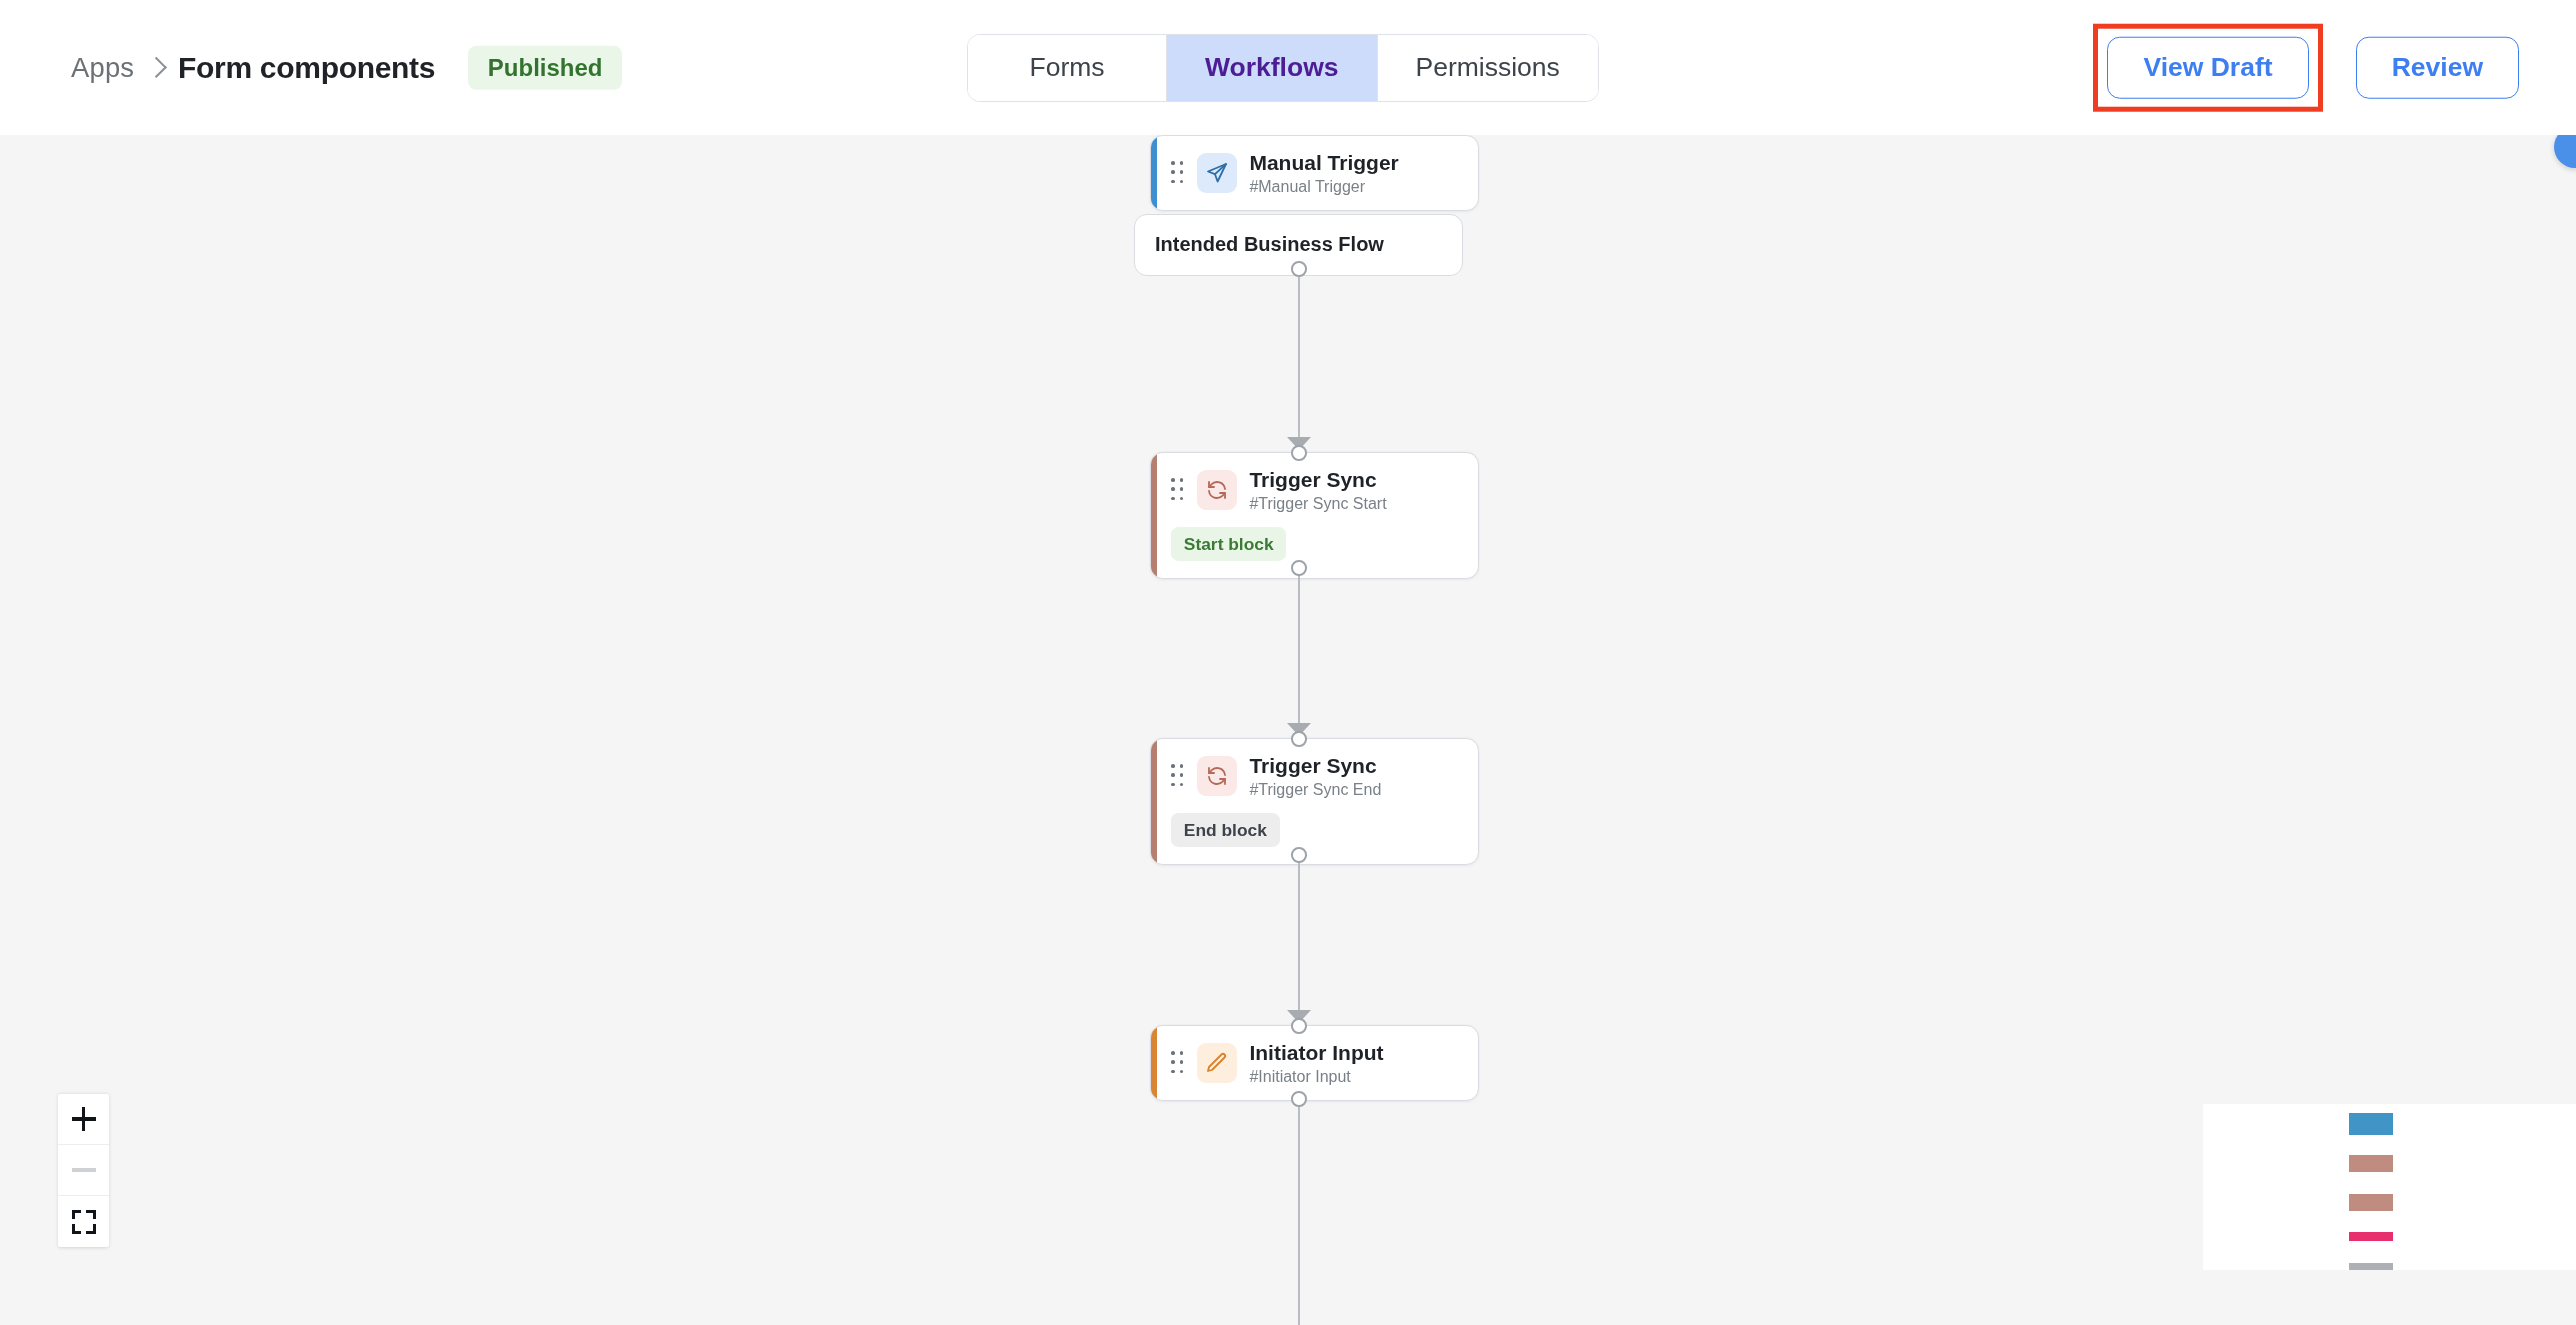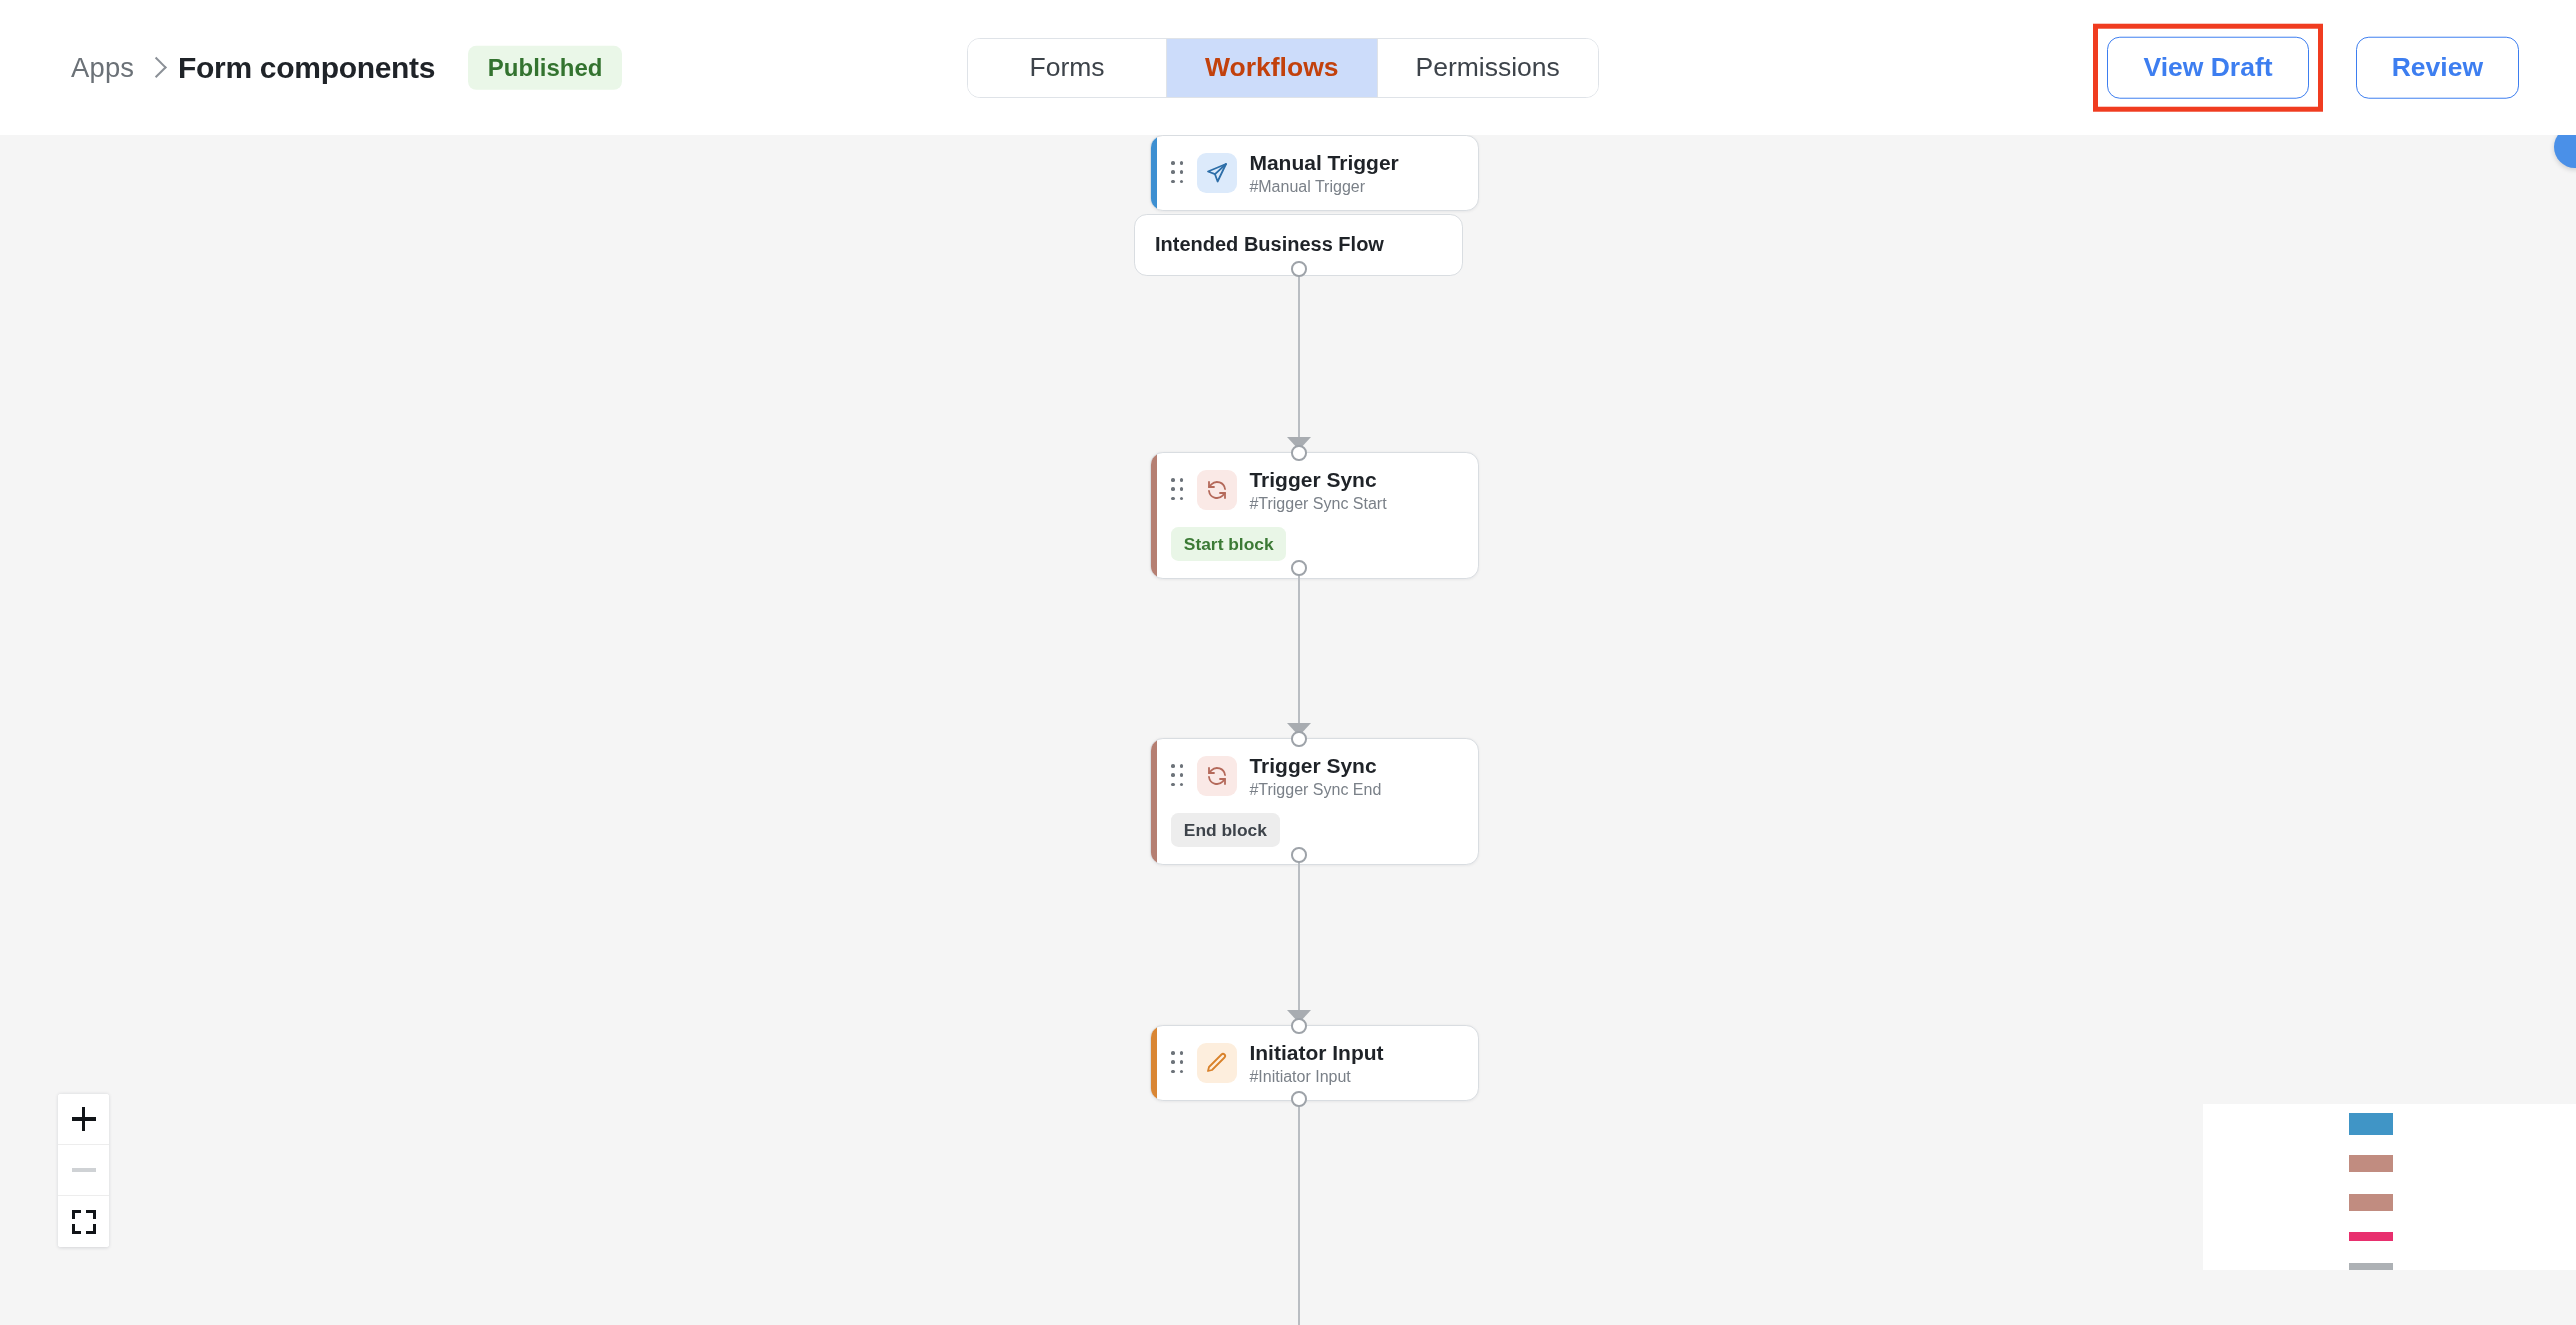--- a/index.html
+++ b/index.html
@@ -46,32 +46,32 @@
   }
 
   
   .tabs {
     position: absolute; left: 967px; top: 50%;
     transform: translateY(-50%);
     display: flex;
     border: 1.4px solid #dfe3e8;
     border-radius: 12.8px;
     overflow: hidden; background: #fff;
-    height: 60px;
+    height: 68px;
   }
   .tab {
     display: flex; align-items: center; justify-content: center;
     font-size: 26.5px; color: #3d434a;
     padding: 0 38px; min-width: 199px;
     border-right: 1.4px solid #dfe3e8;
     cursor: pointer; background: #fff;
   }
   .tab:last-child { border-right: none; }
   .tab.active {
-    background: #ccdcfa; color: #c2410c; font-weight: 600;
+    background: #ccdcfa; color: #4c1d95; font-weight: 600;
   }
 
   .header-actions {
     position: absolute; right: 57px; top: 50%;
     transform: translateY(-50%);
     display: flex; align-items: center; gap: 33px;
   }
   .btn-outline {
     border: 1.8px solid #3d7ef0; color: #3d7ef0;
     background: #fff; font-size: 26.5px; font-weight: 600;

